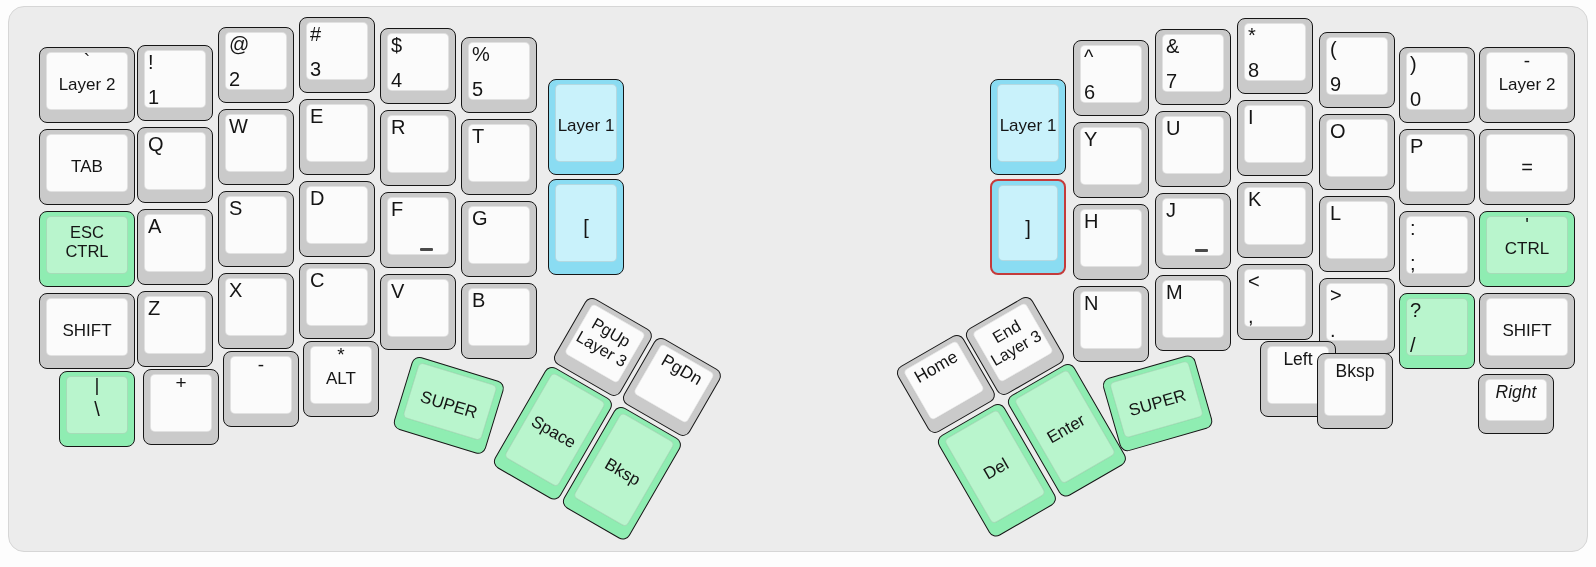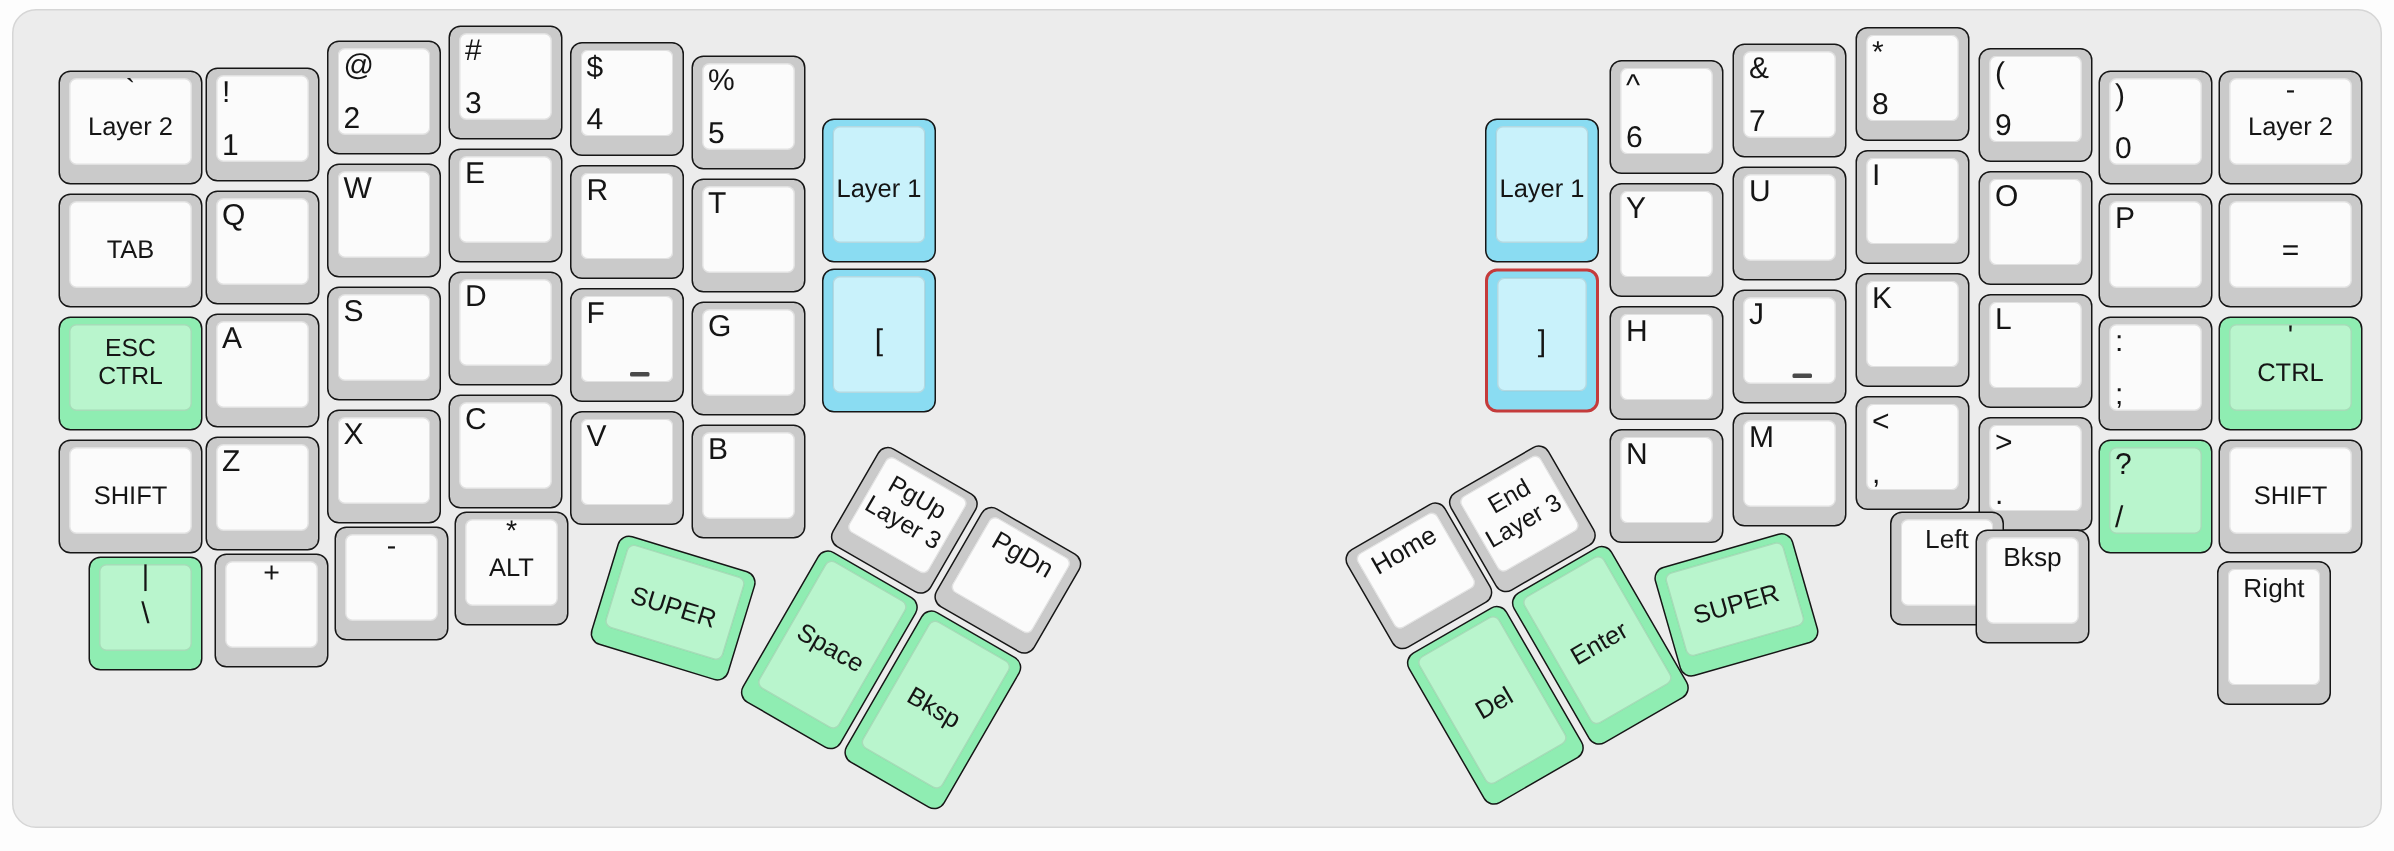--- a/index.html
+++ b/index.html
@@ -305,21 +305,21 @@
         <span class="leg p-c">SHIFT</span>
       </div>
       <div class="key kw" style="left: 1227px; top: 334px; width: 76px; height: 76px; margin-left: 24px;">
         <div class="keytop"></div>
         <span class="leg p-ct">Left</span>
       </div>
       <div class="key kw" style="left: 1308px; top: 346px; width: 76px; height: 76px;">
         <div class="keytop"></div>
         <span class="leg p-ct">Bksp</span>
       </div>
-      <div class="key kw" style="left: 1469px; top: 367px; width: 76px; height: 96px;">
+      <div class="key kw" style="left: 1469px; top: 367px; width: 76px; height: 60px; font-style: italic;">
         <div class="keytop"></div>
         <span class="leg p-ct">Right</span>
       </div>
       <div class="key kw" style="left: 885px; top: 363px; width: 76px; height: 76px; transform: rotate(-30deg);">
         <div class="keytop"></div>
         <span class="leg p-ct">Home</span>
       </div>
       <div class="key kw" style="left: 954px; top: 325px; width: 76px; height: 76px; transform: rotate(-30deg);">
         <div class="keytop"></div>
         <span class="leg p-cu">End</span>

